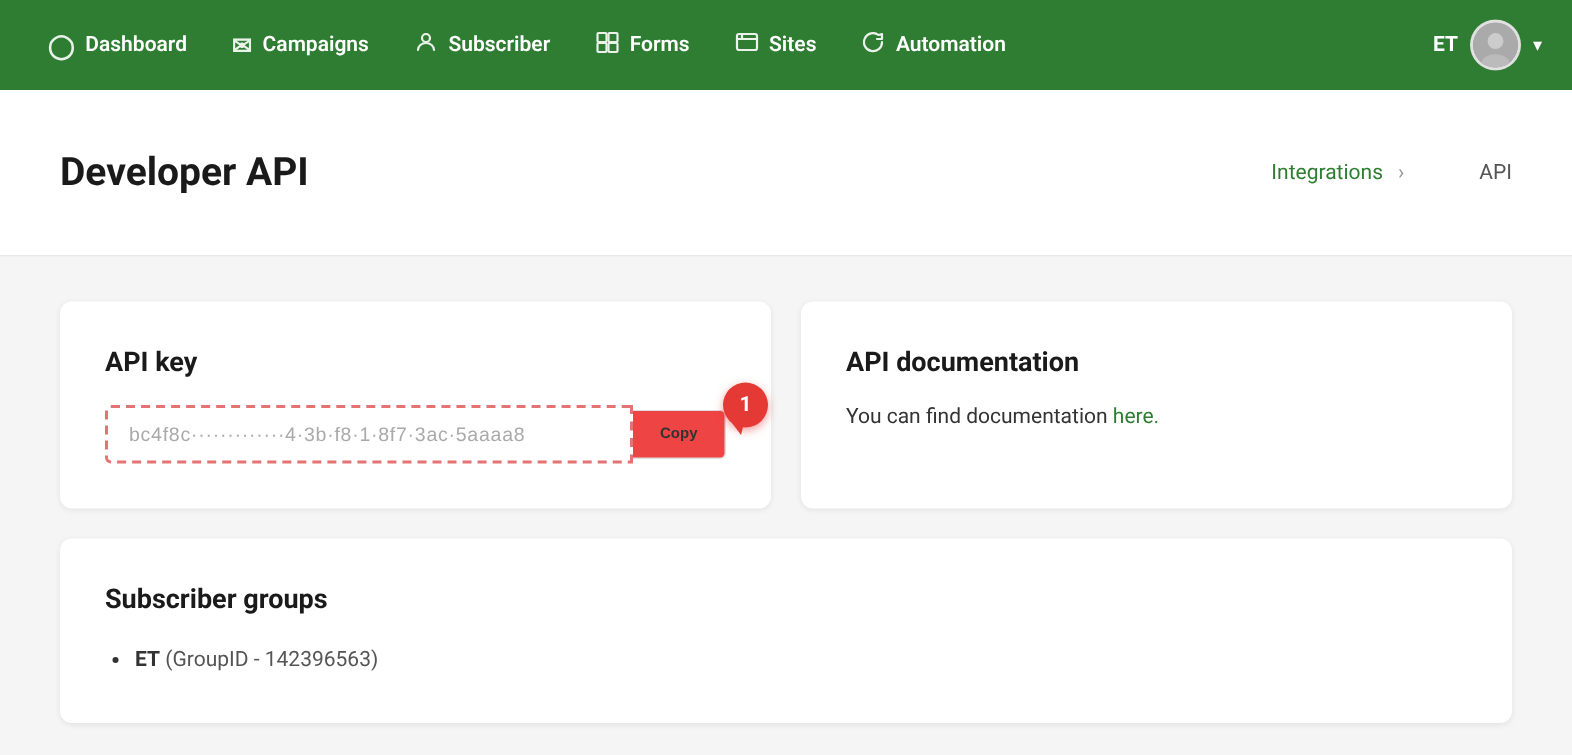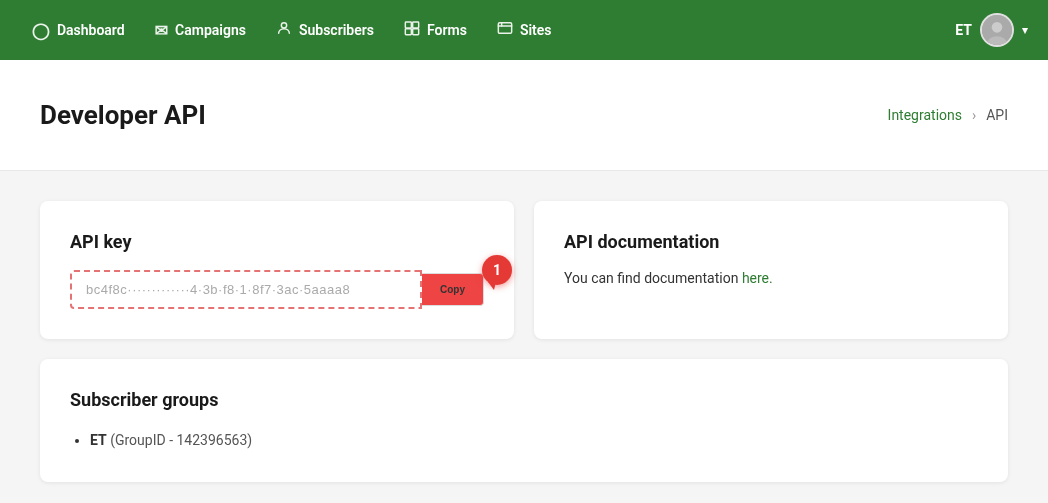--- a/index.html
+++ b/index.html
@@ -38,21 +38,21 @@
     
     .page-header {
       background: #fff; padding: 40px 40px;
       display: flex; align-items: center; justify-content: space-between;
       border-bottom: 1px solid #e8e8e8;
     }
     .page-title { font-size: 26px; font-weight: 700; color: #1a1a1a; }
     .breadcrumb { display: flex; align-items: center; gap: 10px; font-size: 14px; }
     .breadcrumb-link { color: #2e7d32; text-decoration: none; }
     .breadcrumb-sep { color: #999; }
-    .breadcrumb-current { color: #555; }
+    .breadcrumb-current { color: #555; margin-left: 40px; }
 
     
     .main-content { padding: 30px 40px; }
     .cards-row { display: flex; gap: 20px; margin-bottom: 20px; }
     .card {
       background: #fff; border-radius: 8px;
       padding: 30px; flex: 1;
       box-shadow: 0 1px 4px rgba(0,0,0,0.08);
     }
     .card-title { font-size: 18px; font-weight: 700; color: #1a1a1a; margin-bottom: 18px; }
@@ -118,21 +118,21 @@
       <span class="nav-icon">✉</span>
       <span>Campaigns</span>
     </div>
     <div class="nav-item">
       <span class="nav-icon">
         <svg width="16" height="16" viewBox="0 0 24 24" fill="none" stroke="white" stroke-width="2.2" stroke-linecap="round" stroke-linejoin="round">
           <circle cx="12" cy="8" r="4"></circle>
             <path d="M4 20c0-4 3.6-7 8-7s8 3 8 7"></path>
         </svg>
       </span>
-      <span>Subscribers</span>
+      <span>Subscriber</span>
     </div>
     <div class="nav-item">
       <span class="nav-icon">
         <svg width="16" height="16" viewBox="0 0 24 24" fill="none" stroke="white" stroke-width="2.2" stroke-linecap="round" stroke-linejoin="round">
           <rect x="2" y="3" width="9" height="9" rx="1"></rect>
             <rect x="13" y="3" width="9" height="9" rx="1"></rect>
             <rect x="2" y="13" width="9" height="9" rx="1"></rect>
             <rect x="13" y="13" width="9" height="9" rx="1"></rect>
         </svg>
       </span>
@@ -140,20 +140,28 @@
     </div>
     <div class="nav-item">
       <span class="nav-icon">
         <svg width="16" height="16" viewBox="0 0 24 24" fill="none" stroke="white" stroke-width="2.2" stroke-linecap="round" stroke-linejoin="round">
           <rect x="2" y="4" width="20" height="16" rx="2"></rect>
           <line x1="2" y1="9" x2="22" y2="9"></line>
           <line x1="7" y1="4" x2="7" y2="9"></line>
         </svg>
       </span>
       <span>Sites</span>
+    </div>
+    <div class="nav-item">
+      <span class="nav-icon">
+        <svg width="16" height="16" viewBox="0 0 24 24" fill="none" stroke="white" stroke-width="2.2" stroke-linecap="round" stroke-linejoin="round">
+          <path d="M21 12a9 9 0 11-3.5-7L21 4v5h-5"></path>
+        </svg>
+      </span>
+      <span>Automation</span>
     </div>
   </div>
   <div class="nav-right">
     <span class="nav-avatar-label">ET</span>
     <div class="nav-avatar">
       <div class="nav-avatar-img">
         <svg width="34" height="34" viewBox="0 0 34 34">
           <circle cx="17" cy="17" r="17" fill="#aaa"></circle>
           <ellipse cx="17" cy="14" rx="6" ry="6" fill="#ccc"></ellipse>
           <ellipse cx="17" cy="32" rx="11" ry="8" fill="#bbb"></ellipse>

